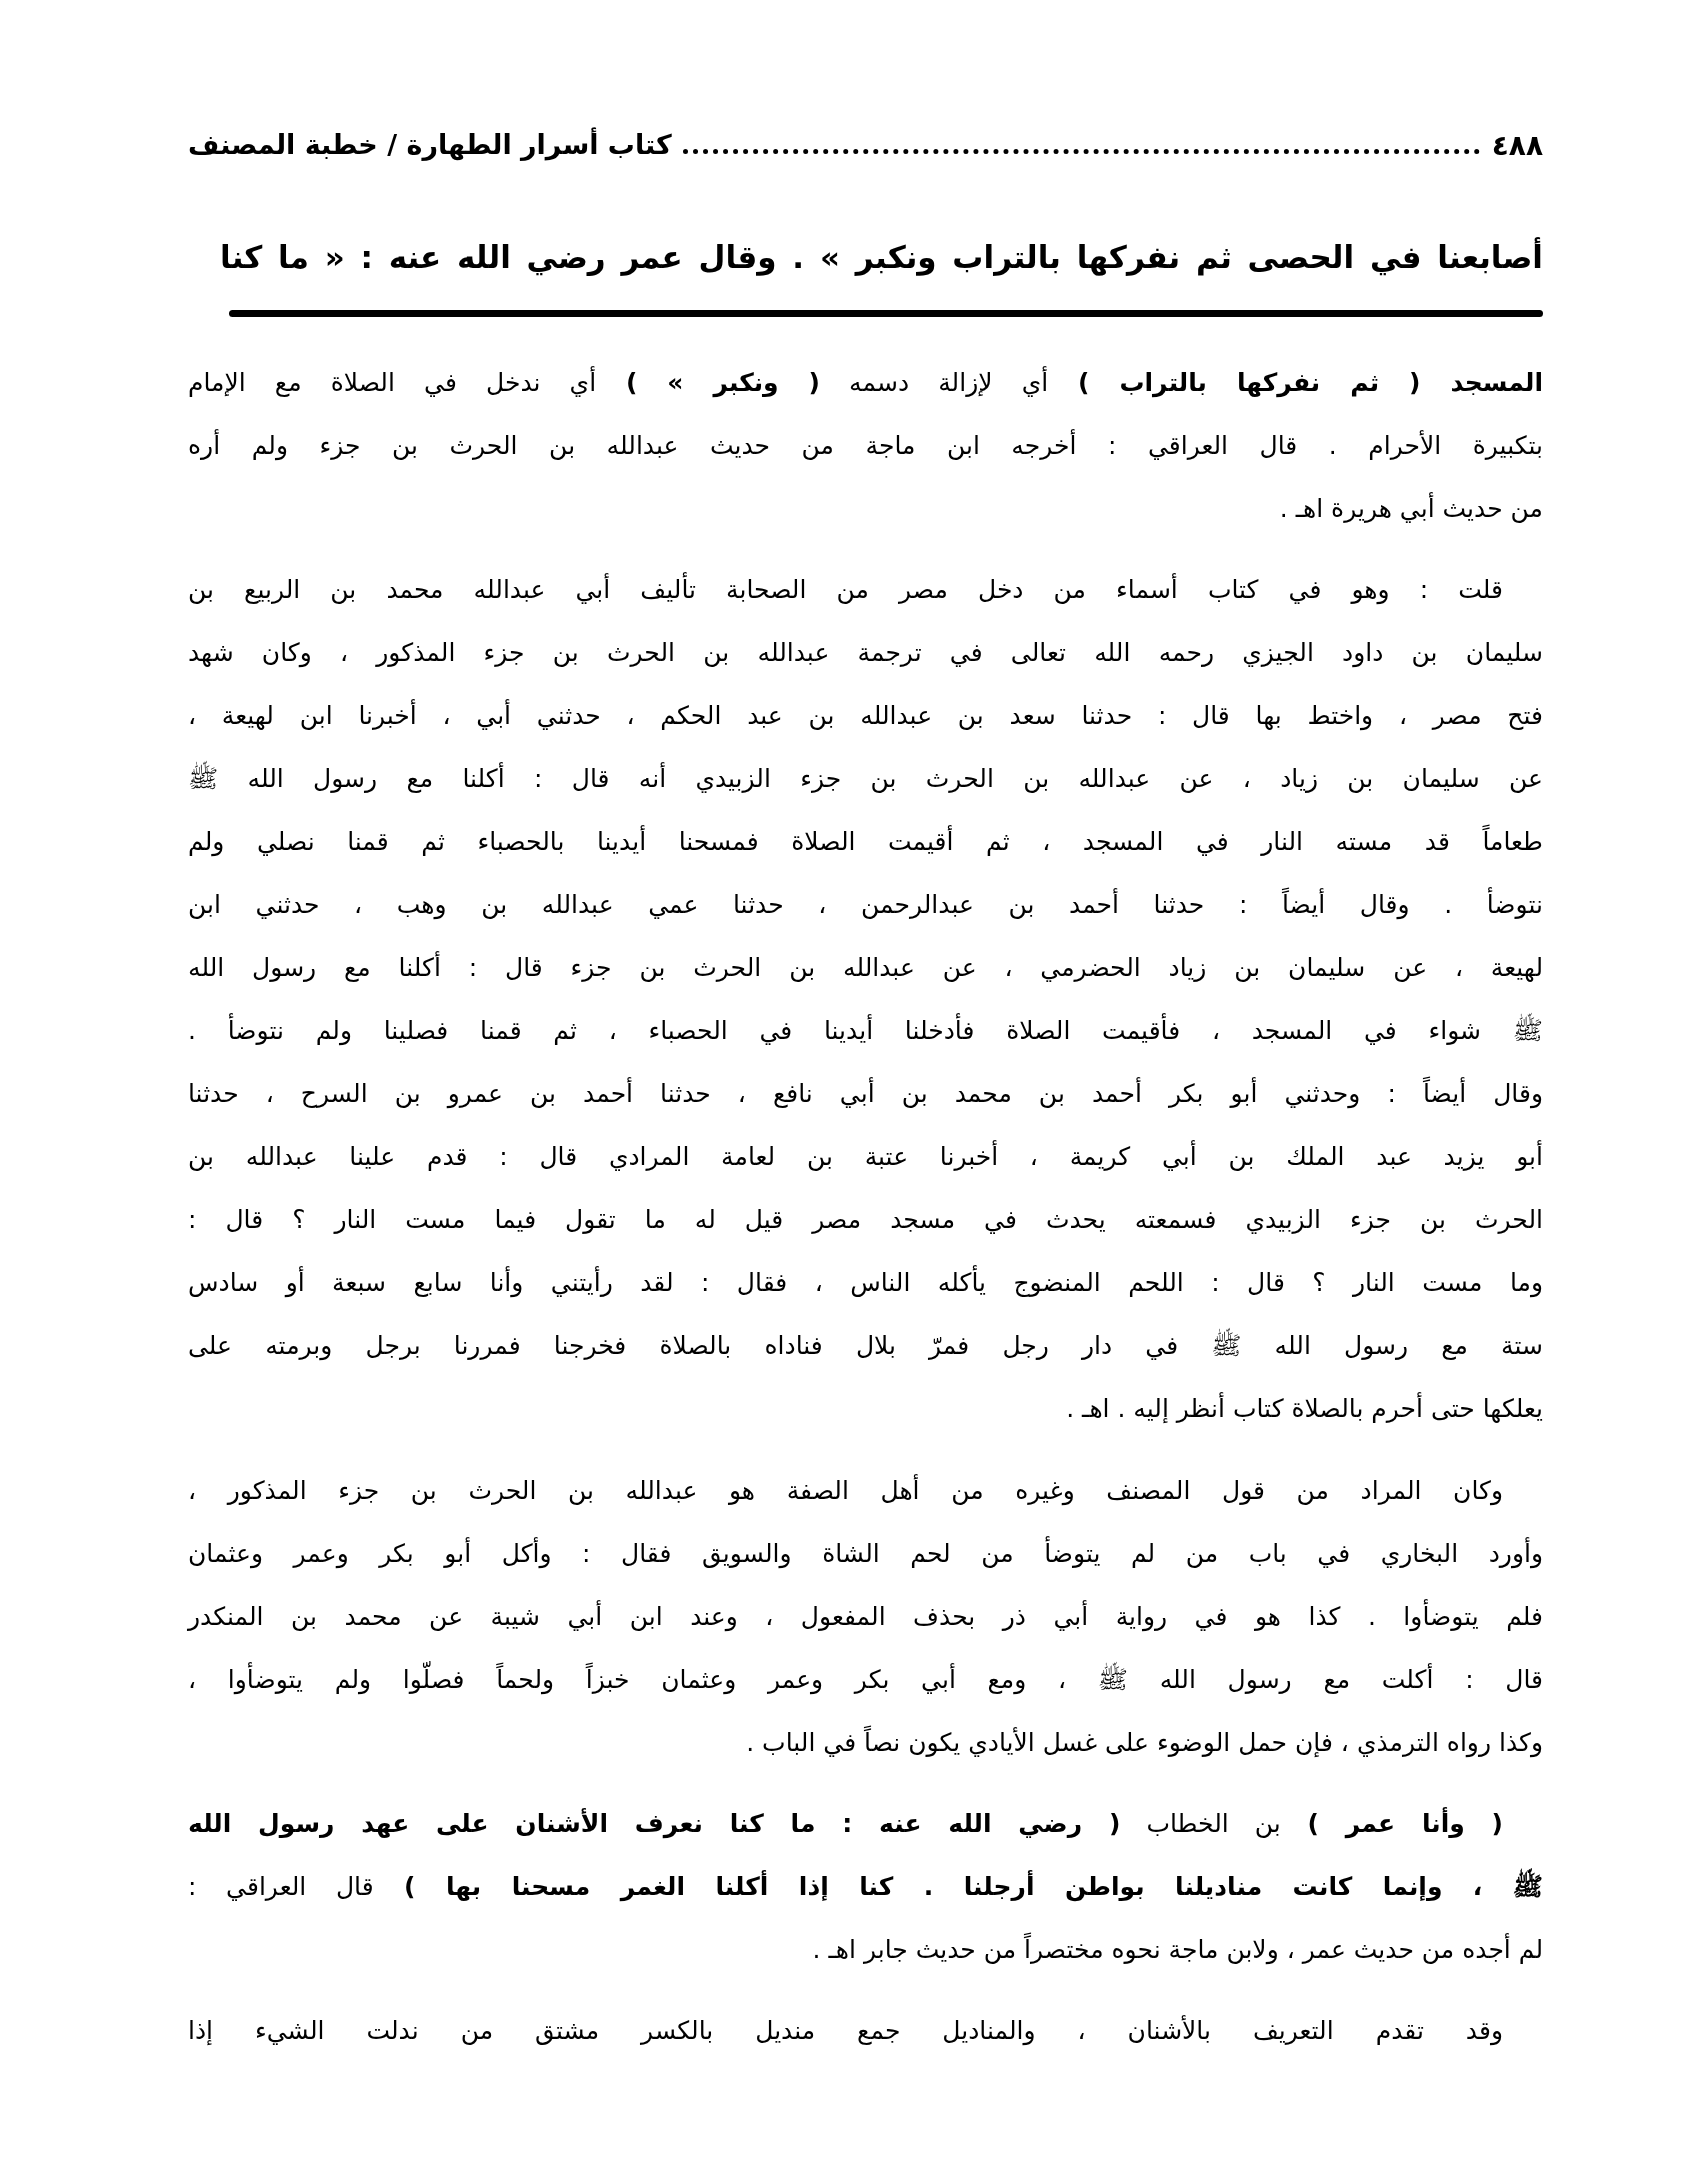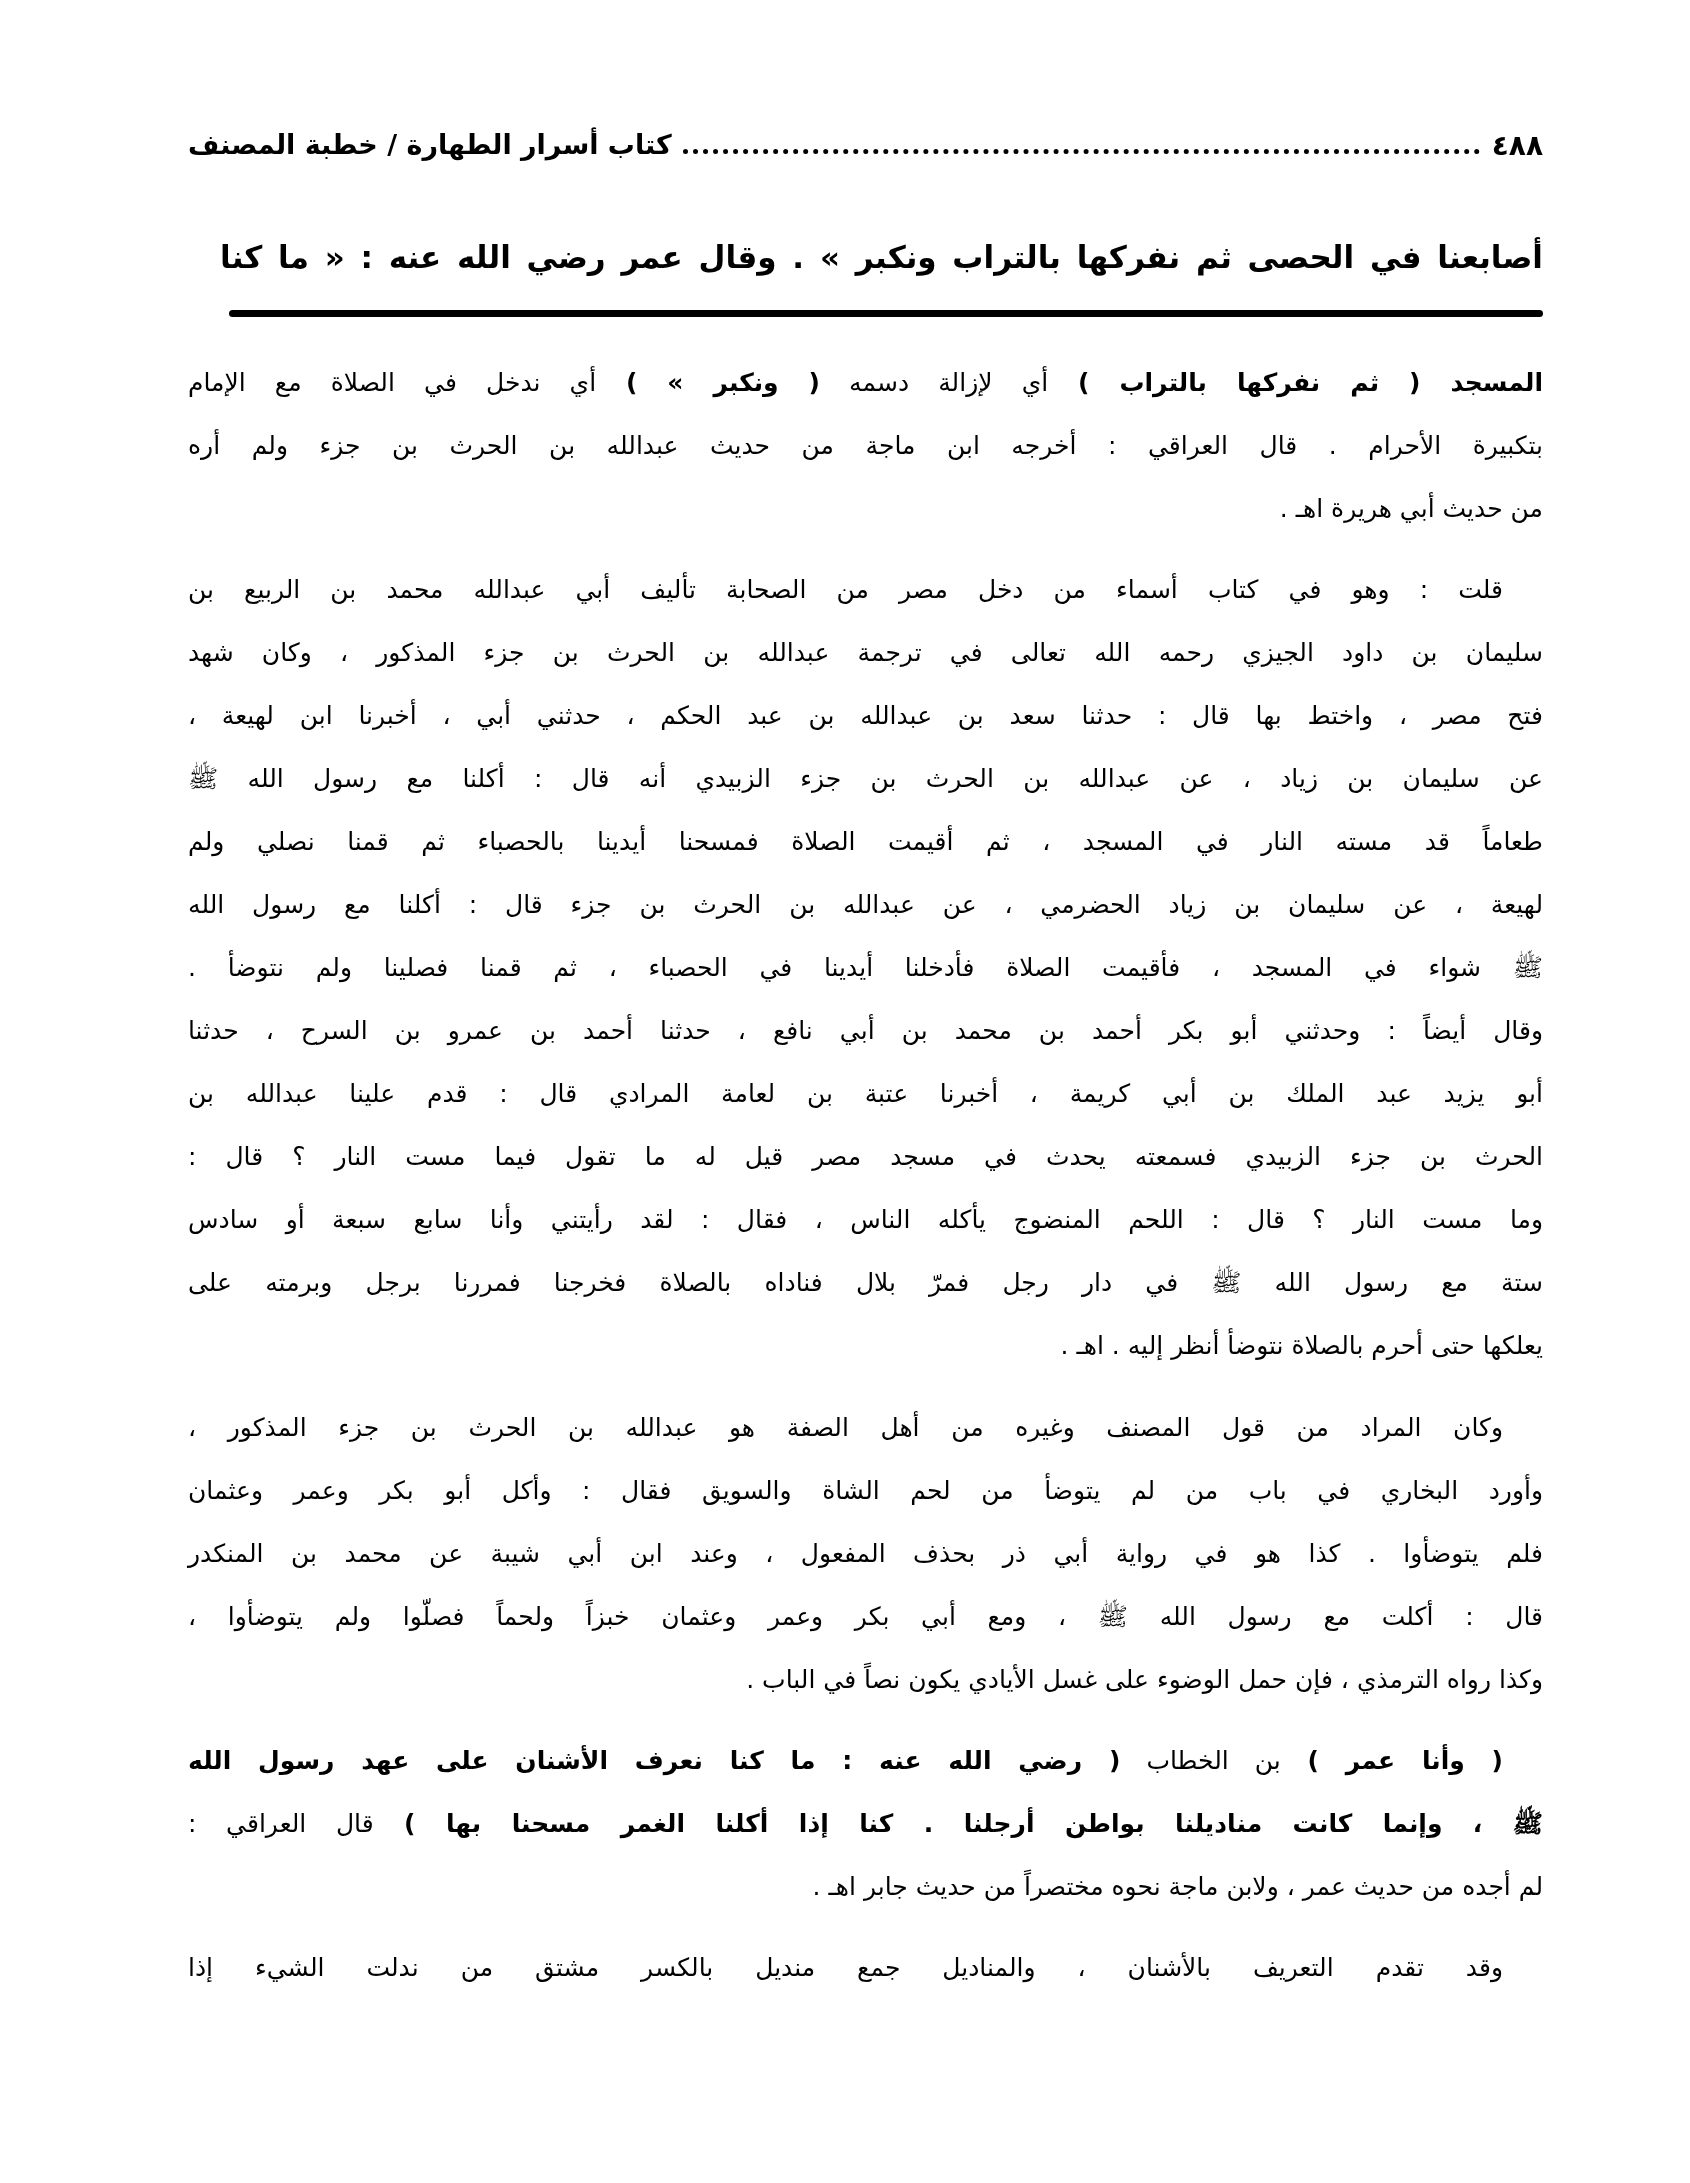--- a/index.html
+++ b/index.html
@@ -101,28 +101,29 @@
         <div class="cline">بتكبيرة الأحرام . قال العراقي : أخرجه ابن ماجة من حديث عبدالله بن الحرث بن جزء ولم أره</div>
         <div class="cline last">من حديث أبي هريرة اهـ .</div>
       </div>
 
       <div class="para">
         <div class="cline indent">قلت : وهو في كتاب أسماء من دخل مصر من الصحابة تأليف أبي عبدالله محمد بن الربيع بن</div>
         <div class="cline">سليمان بن داود الجيزي رحمه الله تعالى في ترجمة عبدالله بن الحرث بن جزء المذكور ، وكان شهد</div>
         <div class="cline">فتح مصر ، واختط بها قال : حدثنا سعد بن عبدالله بن عبد الحكم ، حدثني أبي ، أخبرنا ابن لهيعة ،</div>
         <div class="cline">عن سليمان بن زياد ، عن عبدالله بن الحرث بن جزء الزبيدي أنه قال : أكلنا مع رسول الله ﷺ</div>
         <div class="cline">طعاماً قد مسته النار في المسجد ، ثم أقيمت الصلاة فمسحنا أيدينا بالحصباء ثم قمنا نصلي ولم</div>
+        <div class="cline">نتوضأ . وقال أيضاً : حدثنا أحمد بن عبدالرحمن ، حدثنا عمي عبدالله بن وهب ، حدثني ابن</div>
         <div class="cline">لهيعة ، عن سليمان بن زياد الحضرمي ، عن عبدالله بن الحرث بن جزء قال : أكلنا مع رسول الله</div>
         <div class="cline">ﷺ شواء في المسجد ، فأقيمت الصلاة فأدخلنا أيدينا في الحصباء ، ثم قمنا فصلينا ولم نتوضأ .</div>
         <div class="cline">وقال أيضاً : وحدثني أبو بكر أحمد بن محمد بن أبي نافع ، حدثنا أحمد بن عمرو بن السرح ، حدثنا</div>
         <div class="cline">أبو يزيد عبد الملك بن أبي كريمة ، أخبرنا عتبة بن لعامة المرادي قال : قدم علينا عبدالله بن</div>
         <div class="cline">الحرث بن جزء الزبيدي فسمعته يحدث في مسجد مصر قيل له ما تقول فيما مست النار ؟ قال :</div>
         <div class="cline">وما مست النار ؟ قال : اللحم المنضوج يأكله الناس ، فقال : لقد رأيتني وأنا سابع سبعة أو سادس</div>
         <div class="cline">ستة مع رسول الله ﷺ في دار رجل فمرّ بلال فناداه بالصلاة فخرجنا فمررنا برجل وبرمته على</div>
-        <div class="cline last">يعلكها حتى أحرم بالصلاة نتوضأ أنظر إليه . اهـ .</div>
+        <div class="cline last">يعلكها حتى أحرم بالصلاة كتاب أنظر إليه . اهـ .</div>
       </div>
 
       <div class="para">
         <div class="cline indent">وكان المراد من قول المصنف وغيره من أهل الصفة هو عبدالله بن الحرث بن جزء المذكور ،</div>
         <div class="cline">وأورد البخاري في باب من لم يتوضأ من لحم الشاة والسويق فقال : وأكل أبو بكر وعمر وعثمان</div>
         <div class="cline">فلم يتوضأوا . كذا هو في رواية أبي ذر بحذف المفعول ، وعند ابن أبي شيبة عن محمد بن المنكدر</div>
         <div class="cline">قال : أكلت مع رسول الله ﷺ ، ومع أبي بكر وعمر وعثمان خبزاً ولحماً فصلّوا ولم يتوضأوا ،</div>
         <div class="cline last">وكذا رواه الترمذي ، فإن حمل الوضوء على غسل الأيادي يكون نصاً في الباب .</div>
       </div>
 

